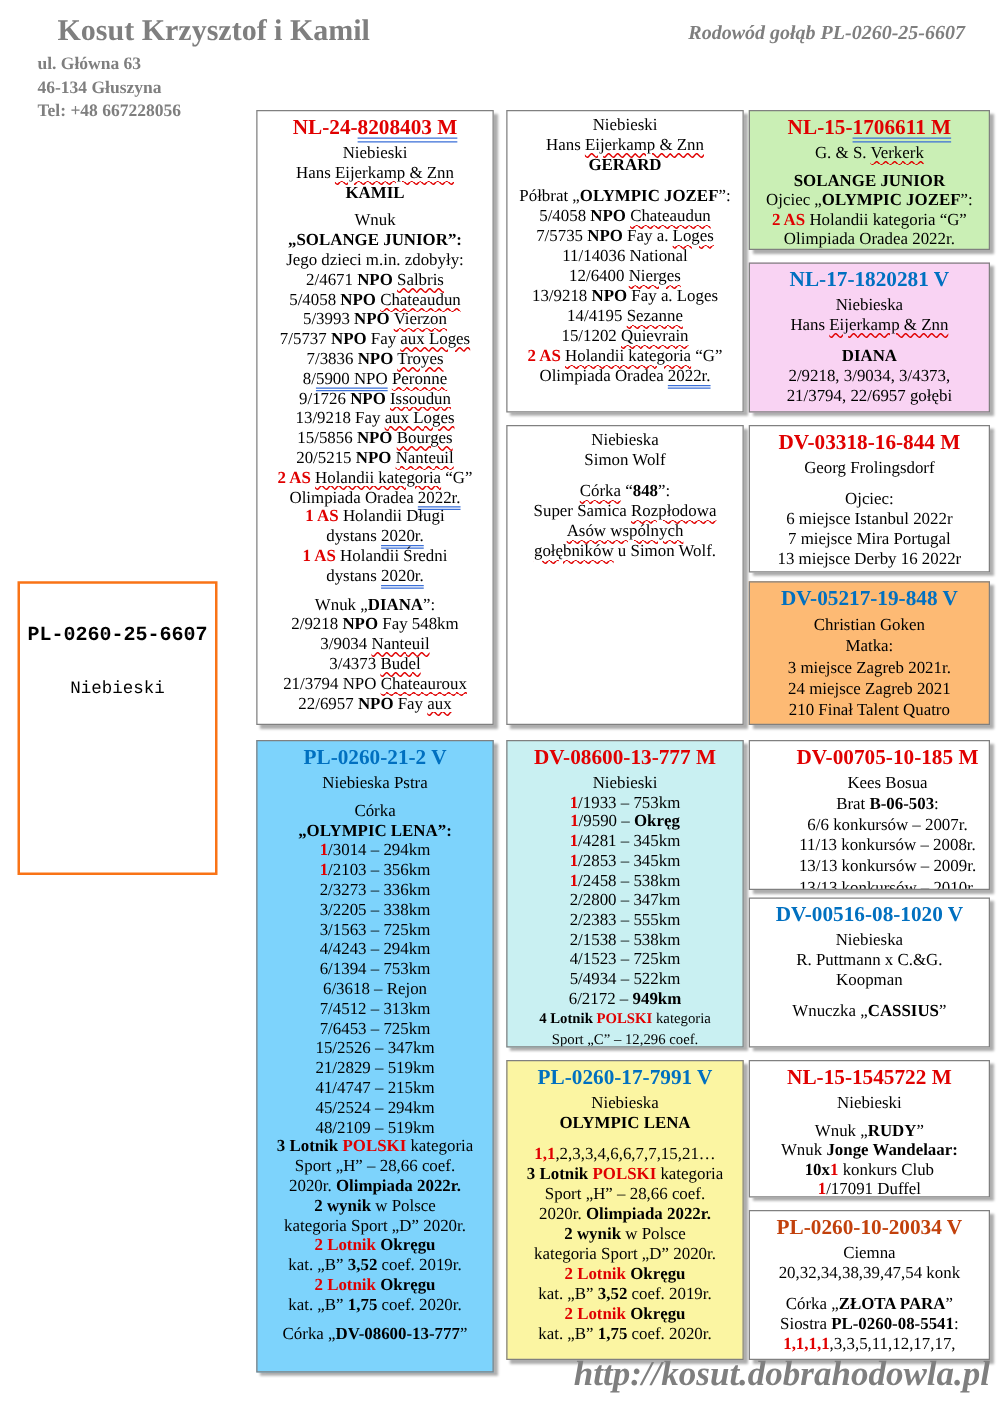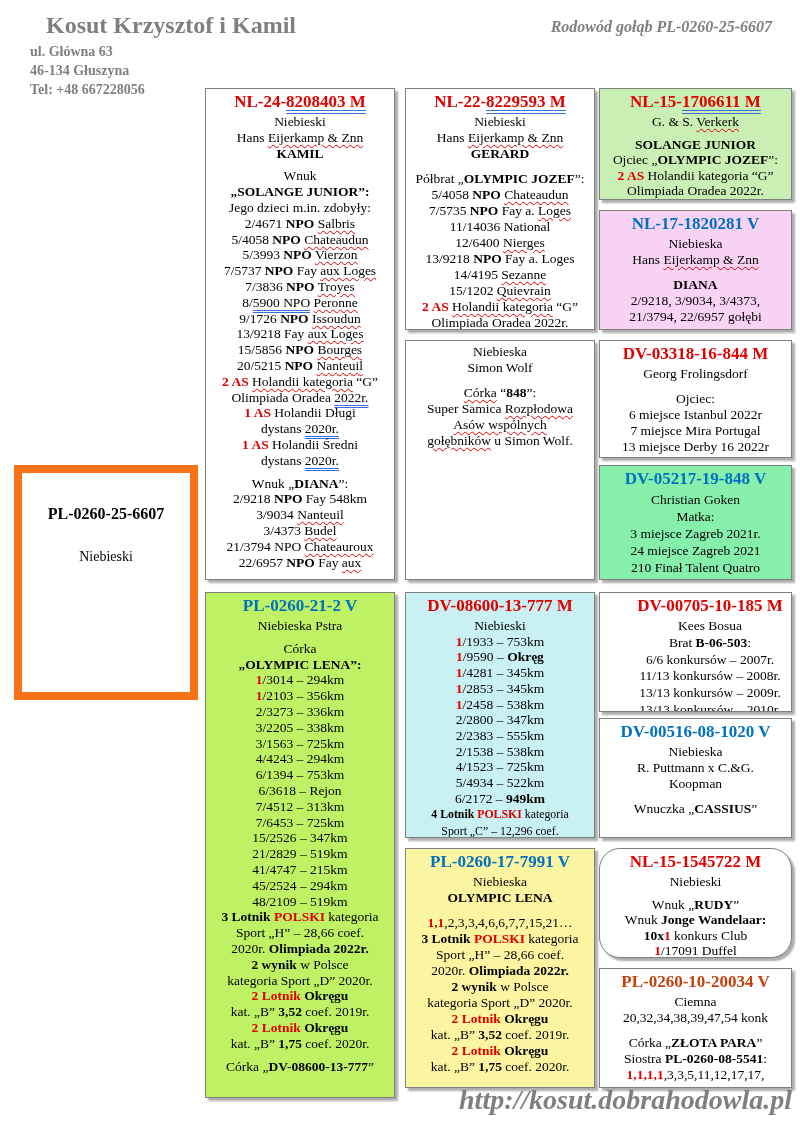--- a/index.html
+++ b/index.html
@@ -7,22 +7,22 @@
         font-family:"Liberation Serif","DejaVu Serif",serif;overflow:hidden;}
 
   
   .owner{position:absolute;left:30px;top:12px;font-size:24px;font-weight:bold;color:#7f7f7f;margin-left:16px;}
   .addr{position:absolute;left:30px;color:#7f7f7f;font-weight:bold;font-size:14px;}
   .a1{top:44px}.a2{top:63px}.a3{top:82px}
   .doctitle{position:absolute;right:28px;top:18px;color:#7f7f7f;font-weight:bold;
             font-style:italic;font-size:16px;}
 
   
-  .subject{position:absolute;left:14px;top:465px;width:184px;height:235px;
-           border:8px solid #f97316;box-sizing:border-box;text-align:center;background:#fff;}
+  .subject{position:absolute;left:14px;top:465px;width:160px;height:235px;
+           border:2px solid #f97316;box-sizing:border-box;text-align:center;background:#fff;font-family:Liberation Mono, monospace;}
   .subject .ring{margin-top:32px;font-size:16px;font-weight:bold;color:#000;}
   .subject .col{margin-top:26px;font-size:14px;color:#000;}
 
   
   .pbox{position:absolute;border:1px solid #808080;box-shadow:3px 3px 2px #adadad;
         background:#fff;box-sizing:border-box;text-align:center;padding:3px 2px;
         font-size:13.5px;color:#000;overflow:hidden;}
   .bt{font-weight:bold;font-size:17px;line-height:20px;margin-bottom:2px;}
   .bl{line-height:16px;}
   .gap{height:9px;}
@@ -103,21 +103,21 @@
       <div class="bl"><span class="r">1 AS</span><span> Holandii Średni</span></div>
       <div class="bl"><span>dystans </span><span class="u">2020r.</span></div>
       <div class="gap"></div>
       <div class="bl"><span>Wnuk „</span><span class="b">DIANA</span><span>”:</span></div>
       <div class="bl"><span>2/9218 </span><span class="b">NPO</span><span> Fay 548km</span></div>
       <div class="bl"><span>3/9034 </span><span class="w">Nanteuil</span></div>
       <div class="bl"><span>3/4373 </span><span class="w">Budel</span></div>
       <div class="bl"><span>21/3794 NPO </span><span class="w">Chateauroux</span></div>
       <div class="bl"><span>22/6957 </span><span class="b">NPO</span><span> Fay </span><span class="w">aux</span></div>
     </div>
-  <div class="pbox" id="b1" style="background: #bef264;">
+  <div class="pbox" id="b1" style="background: #7dd3fc;">
       <div class="bt" style="color: rgb(0, 112, 192);"><span>PL-0260-21-2 V</span></div>
       <div class="bl"><span>Niebieska Pstra</span></div>
       <div class="gap"></div>
       <div class="bl"><span>Córka</span></div>
       <div class="bl"><span class="b">„OLYMPIC LENA”:</span></div>
       <div class="bl"><span class="r">1</span><span>/3014 – 294km</span></div>
       <div class="bl"><span class="r">1</span><span>/2103 – 356km</span></div>
       <div class="bl"><span>2/3273 – 336km</span></div>
       <div class="bl"><span>3/2205 – 338km</span></div>
       <div class="bl"><span>3/1563 – 725km</span></div>
@@ -137,21 +137,20 @@
       <div class="bl"><span class="b">2 wynik</span><span> w Polsce</span></div>
       <div class="bl"><span>kategoria Sport „D” 2020r.</span></div>
       <div class="bl"><span class="r">2 Lotnik</span><span> </span><span class="b">Okręgu</span></div>
       <div class="bl"><span>kat. „B” </span><span class="b">3,52</span><span> coef. 2019r.</span></div>
       <div class="bl"><span class="r">2 Lotnik</span><span> </span><span class="b">Okręgu</span></div>
       <div class="bl"><span>kat. „B” </span><span class="b">1,75</span><span> coef. 2020r.</span></div>
       <div class="gap"></div>
       <div class="bl"><span>Córka „</span><span class="b">DV-08600-13-777</span><span>”</span></div>
     </div>
   <div class="pbox" id="b2" style="background: rgb(255, 255, 255);">
-      <div class="bt" style="color: rgb(224, 0, 0);"><span>NL-22-</span><span class="u">8229593 M</span></div>
       <div class="bl"><span>Niebieski</span></div>
       <div class="bl"><span>Hans </span><span class="w">Eijerkamp &amp; Znn</span></div>
       <div class="bl"><span class="b">GERARD</span></div>
       <div class="gap"></div>
       <div class="bl"><span>Półbrat „</span><span class="b">OLYMPIC JOZEF</span><span>”:</span></div>
       <div class="bl"><span>5/4058 </span><span class="b">NPO</span><span> </span><span class="w">Chateaudun</span></div>
       <div class="bl"><span>7/5735 </span><span class="b">NPO</span><span> Fay a. </span><span class="w">Loges</span></div>
       <div class="bl"><span>11/14036 National</span></div>
       <div class="bl"><span>12/6400 </span><span class="w">Nierges</span></div>
       <div class="bl"><span>13/9218 </span><span class="b">NPO</span><span> Fay a. Loges</span></div>
@@ -222,21 +221,21 @@
     </div>
   <div class="pbox" id="b8" style="background: rgb(255, 255, 255);">
       <div class="bt" style="color: rgb(224, 0, 0);"><span>DV-03318-16-844 M</span></div>
       <div class="bl"><span>Georg Frolingsdorf</span></div>
       <div class="gap"></div>
       <div class="bl"><span>Ojciec:</span></div>
       <div class="bl"><span>6 miejsce Istanbul 2022r</span></div>
       <div class="bl"><span>7 miejsce Mira Portugal</span></div>
       <div class="bl"><span>13 miejsce Derby 16 2022r</span></div>
     </div>
-  <div class="pbox" id="b9" style="background: #86efac;">
+  <div class="pbox" id="b9" style="background: #fdba74;">
       <div class="bt" style="color: rgb(0, 112, 192);"><span>DV-05217-19-848 V</span></div>
       <div class="bl"><span>Christian Goken</span></div>
       <div class="bl"><span>Matka:</span></div>
       <div class="bl"><span>3 miejsce Zagreb 2021r.</span></div>
       <div class="bl"><span>24 miejsce Zagreb 2021</span></div>
       <div class="bl"><span>210 Finał Talent Quatro</span></div>
     </div>
   <div class="pbox" id="b10" style="background: rgb(255, 255, 255); padding-left: 31px;">
       <div class="bt" style="color: rgb(224, 0, 0);"><span>DV-00705-10-185 M</span></div>
       <div class="bl"><span>Kees Bosua</span></div>
@@ -247,21 +246,21 @@
       <div class="bl"><span>13/13 konkursów – 2010r.</span></div>
     </div>
   <div class="pbox" id="b11" style="background: rgb(255, 255, 255);">
       <div class="bt" style="color: rgb(0, 112, 192);"><span>DV-00516-08-1020 V</span></div>
       <div class="bl"><span>Niebieska</span></div>
       <div class="bl"><span>R. Puttmann x C.&amp;G.</span></div>
       <div class="bl"><span>Koopman</span></div>
       <div class="gap"></div>
       <div class="bl"><span>Wnuczka „</span><span class="b">CASSIUS</span><span>”</span></div>
     </div>
-  <div class="pbox" id="b12" style="background: rgb(255, 255, 255); border-radius: 21px;">
+  <div class="pbox" id="b12" style="background: rgb(255, 255, 255);">
       <div class="bt" style="color: rgb(224, 0, 0);"><span>NL-15-1545722 M</span></div>
       <div class="bl"><span>Niebieski</span></div>
       <div class="gap"></div>
       <div class="bl"><span>Wnuk „</span><span class="b">RUDY</span><span>”</span></div>
       <div class="bl"><span>Wnuk </span><span class="b">Jonge Wandelaar:</span></div>
       <div class="bl"><span class="b">10x</span><span class="r">1</span><span> konkurs Club</span></div>
       <div class="bl"><span class="r">1</span><span>/17091 Duffel</span></div>
     </div>
   <div class="pbox" id="b13" style="background: rgb(255, 255, 255);">
       <div class="bt" style="color: #c2410c;"><span>PL-0260-10-20034 V</span></div>

